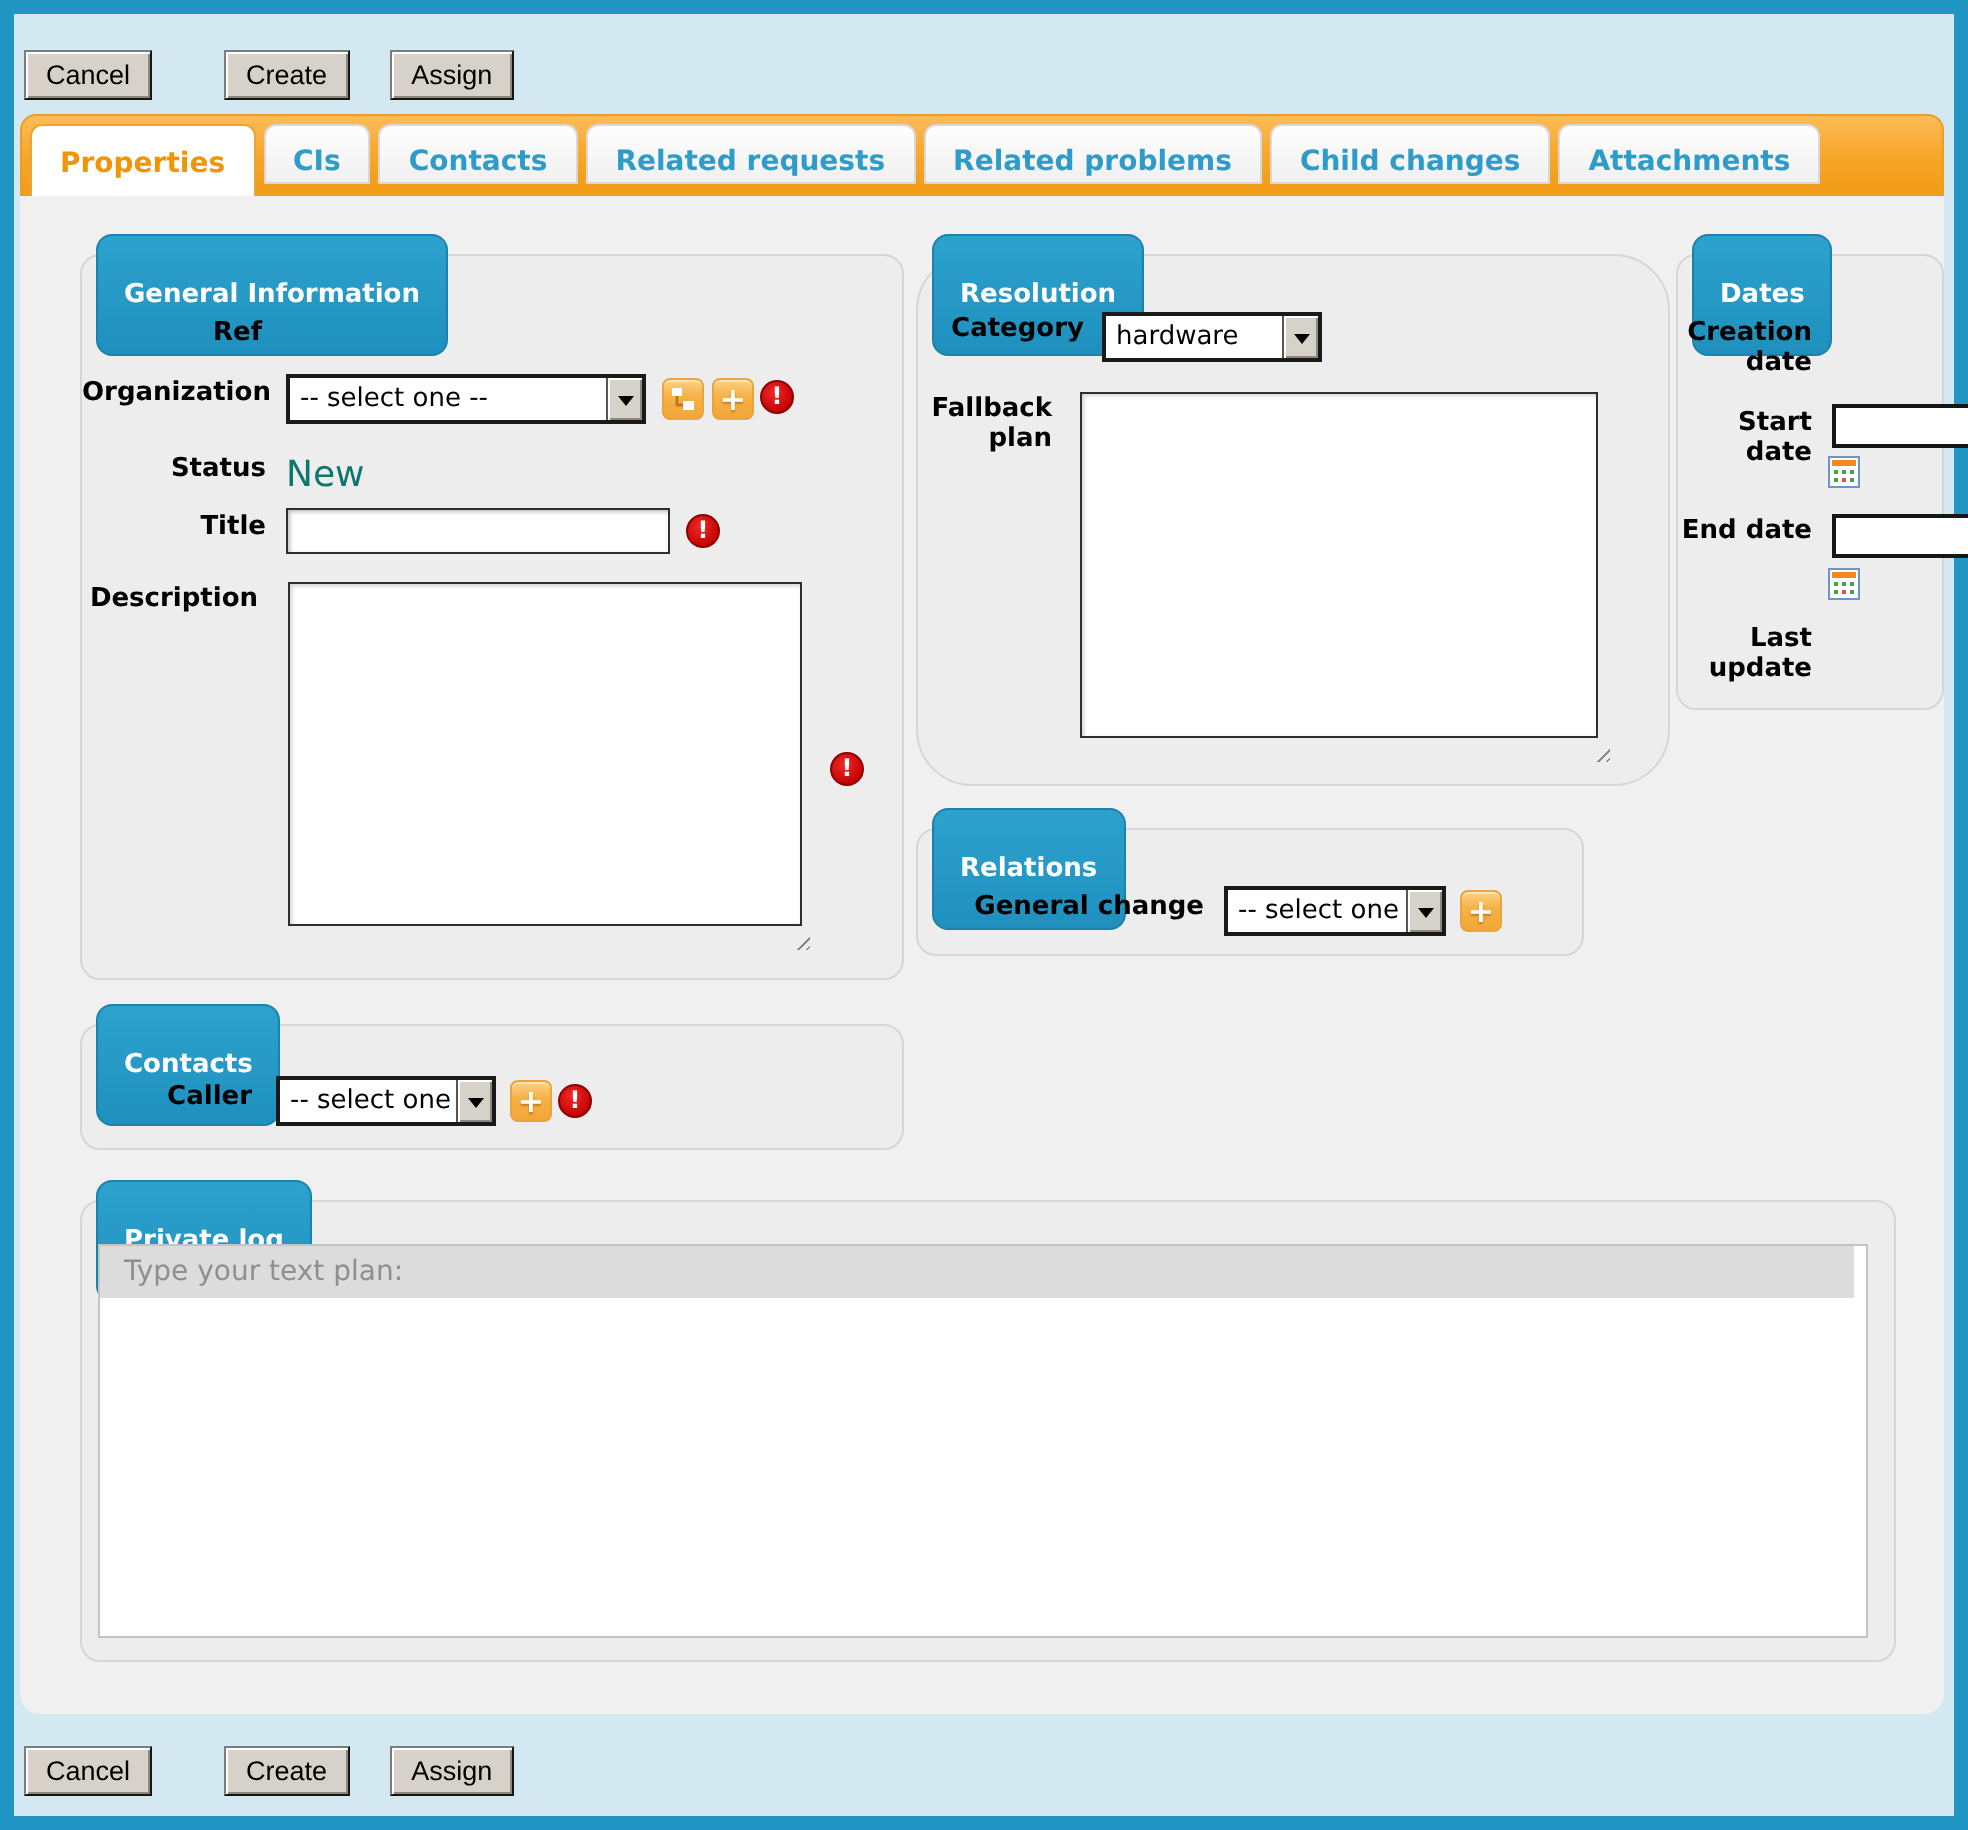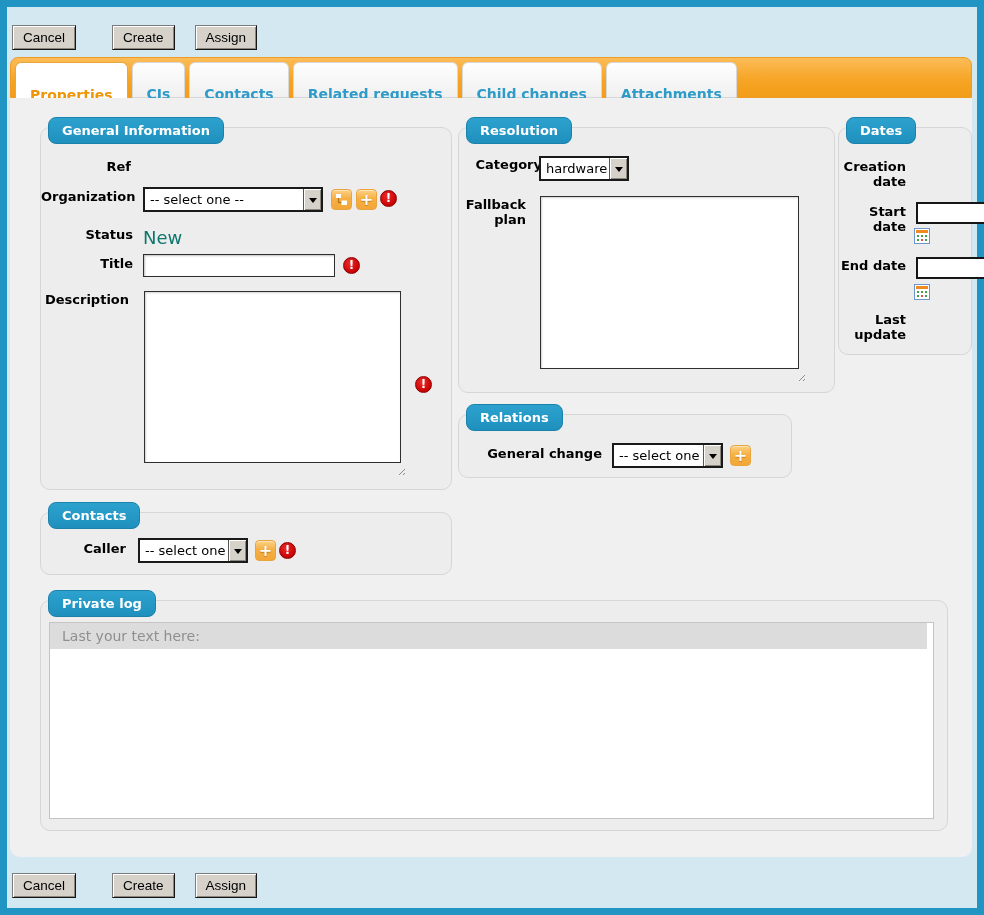--- a/index.html
+++ b/index.html
@@ -21,21 +21,21 @@
   .toolbar .btn3d.assign{margin-left:7px;}
 
   
   .tabstrip{
     position:absolute;left:10px;top:57px;width:962px;height:41px;box-sizing:border-box;
     background:linear-gradient(180deg,#fcbc58 0%,#f6a526 55%,#f39d18 100%);
     border:1px solid #eb9d26;border-radius:8px 8px 0 0;
     display:flex;align-items:flex-start;gap:4px;padding:4px 0 0 4px;
   }
   .tab{
-    box-sizing:border-box;height:30px;line-height:28px;padding:17px 14px;
+    box-sizing:border-box;height:30px;line-height:28px;padding:4px 14px;
     background:linear-gradient(#fefefe,#f0f0f0);
     border:1px solid #d8d8d8;border-radius:6px 6px 0 0;
     font-size:14px;font-weight:bold;color:#2e9bc8;cursor:pointer;white-space:nowrap;
   }
   .tab.active{
     height:36px;background:#ffffff;border:1px solid #e8a53a;border-bottom:none;
     color:#ef9508;line-height:31px;
   }
 
   
@@ -46,21 +46,21 @@
 
   
   .fs{
     position:absolute;background:#ededed;border:1px solid #d6d6d6;border-radius:10px;
     box-sizing:border-box;
   }
   .fs .badge{
     position:absolute;top:-11px;left:7px;
     background:linear-gradient(#2da2cf,#1f90bd);
     border:1px solid #1a82ab;border-radius:8px;
-    color:#fff;font-size:13px;font-weight:bold;padding:5px 13px;white-space:nowrap;
+    color:#fff;font-size:13px;font-weight:bold;padding:22px 13px;white-space:nowrap;
   }
   .lbl{position:absolute;font-size:13px;font-weight:bold;color:#000;text-align:right;line-height:15px;}
   .val{position:absolute;font-size:18px;color:#0f766e;}
 
   
   .combo{
     position:absolute;display:flex;align-items:stretch;background:#fff;
     border:2px solid #1a1a1a;box-sizing:border-box;height:25px;cursor:pointer;
   }
   .combo .ctext{flex:1;font-size:13px;color:#000;line-height:21px;padding:0 5px;white-space:nowrap;overflow:hidden;}
@@ -131,20 +131,21 @@
     <button class="btn3d">Cancel</button>
     <button class="btn3d create">Create</button>
     <button class="btn3d assign">Assign</button>
   </div>
 
   <div class="tabstrip">
     <div class="tab active">Properties</div>
     <div class="tab">CIs</div>
     <div class="tab">Contacts</div>
     <div class="tab">Related requests</div>
+    <div class="tab">Related problems</div>
     <div class="tab">Child changes</div>
     <div class="tab">Attachments</div>
   </div>
 
   <div class="pane"></div>
 
   <div class="fs" style="left:40px;top:127px;width:412px;height:363px;">
     <div class="badge">General Information</div>
 
     <div class="lbl" style="left:0;top:31px;width:90px;">Ref</div>
@@ -178,25 +179,25 @@
       </div>
 
     <div class="lbl" style="left:0;top:164px;width:92px;text-align:center;">Description</div>
     <textarea class="tarea" style="left: 103px; top: 163px; width: 257px; height: 172px;"></textarea>
     <div class="rhandle" style="left:355px;top:338px;"></div>
     <div class="alert" style="left:374px;top:248px;">
         <span>!</span>
       </div>
   </div>
 
-  <div class="fs" style="left:458px;top:127px;width:377px;height:266px;">
+  <div class="fs" style="left:458px;top:127px;width:377px;height:266px;border-radius:28px;">
     <div class="badge">Resolution</div>
 
     <div class="lbl" style="left:16px;top:29px;width:67px;">Category</div>
-    <div class="combo" style="left:80px;top:28px;width:90px;">
+    <div class="combo" style="left:92px;top:28px;width:110px;">
       <div class="ctext">hardware</div>
       <div class="cbtn"></div>
     </div>
 
     <div class="lbl" style="left:0;top:69px;width:67px;">Fallback plan</div>
     <textarea class="tarea" style="left: 81px; top: 68px; width: 259px; height: 173px;"></textarea>
     <div class="rhandle" style="left:337px;top:244px;"></div>
   </div>
 
   <div class="fs" style="left:838px;top:127px;width:134px;height:228px;">
@@ -258,21 +259,21 @@
         <span>+</span>
       </div>
     <div class="alert" style="left:238px;top:29px;">
         <span>!</span>
       </div>
   </div>
 
   <div class="fs" style="left:40px;top:600px;width:908px;height:231px;">
     <div class="badge">Private log</div>
     <div class="logbox">
-      <div class="logbar">Last your text here:</div>
+      <div class="logbar">Type your text plan:</div>
     </div>
   </div>
 
   <div class="toolbar bottom">
     <button class="btn3d">Cancel</button>
     <button class="btn3d create">Create</button>
     <button class="btn3d assign">Assign</button>
   </div>
 </div>
 

